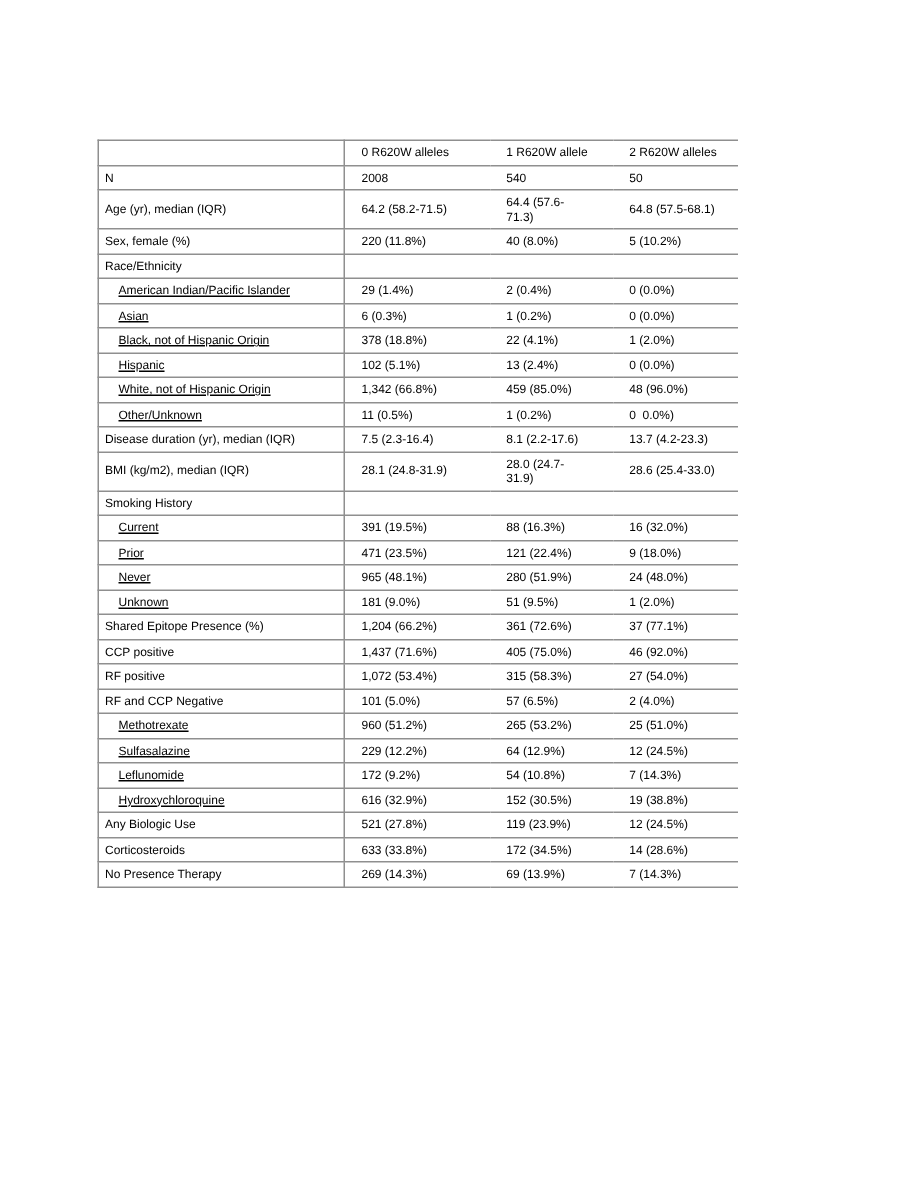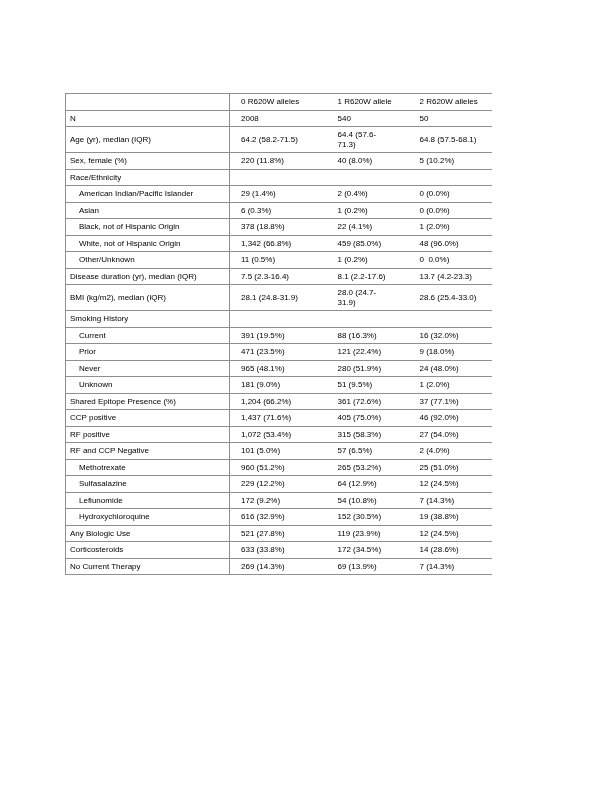--- a/index.html
+++ b/index.html
@@ -44,21 +44,21 @@
   .char-table th:first-child,
   .char-table td:first-child {
     border-left: 1px solid #8f8f8f;
     border-right: 1px solid #8f8f8f;
     padding-left: 4px;
   }
   .char-table th:last-child,
   .char-table td:last-child {
     border-right: 1px solid #b91c1c;
   }
-  .char-table td.indent { padding-left: 13px; }
+  .char-table td.indent { padding-left: 13px; text-decoration: underline; }
 </style>
 </head>
 <body>
 
 <div class="page">
   <table class="char-table">
     <colgroup>
       <col class="c-label">
       <col class="c-a0">
       <col class="c-a1">
@@ -110,20 +110,26 @@
       <td>1 (0.2%)</td>
       <td>0 (0.0%)</td>
     </tr>
         <tr>
       <td class="indent">Black, not of Hispanic Origin</td>
       <td>378 (18.8%)</td>
       <td>22 (4.1%)</td>
       <td>1 (2.0%)</td>
     </tr>
         <tr>
+      <td class="indent">Hispanic</td>
+      <td>102 (5.1%)</td>
+      <td>13 (2.4%)</td>
+      <td>0 (0.0%)</td>
+    </tr>
+        <tr>
       <td class="indent">White, not of Hispanic Origin</td>
       <td>1,342 (66.8%)</td>
       <td>459 (85.0%)</td>
       <td>48 (96.0%)</td>
     </tr>
         <tr>
       <td class="indent">Other/Unknown</td>
       <td>11 (0.5%)</td>
       <td>1 (0.2%)</td>
       <td>0 &nbsp;0.0%)</td>
@@ -225,21 +231,21 @@
       <td>119 (23.9%)</td>
       <td>12 (24.5%)</td>
     </tr>
         <tr>
       <td>Corticosteroids</td>
       <td>633 (33.8%)</td>
       <td>172 (34.5%)</td>
       <td>14 (28.6%)</td>
     </tr>
         <tr>
-      <td>No Current Therapy</td>
+      <td>No Presence Therapy</td>
       <td>269 (14.3%)</td>
       <td>69 (13.9%)</td>
       <td>7 (14.3%)</td>
     </tr>
       </tbody>
   </table>
 
 </div>
 
 </body></html>

